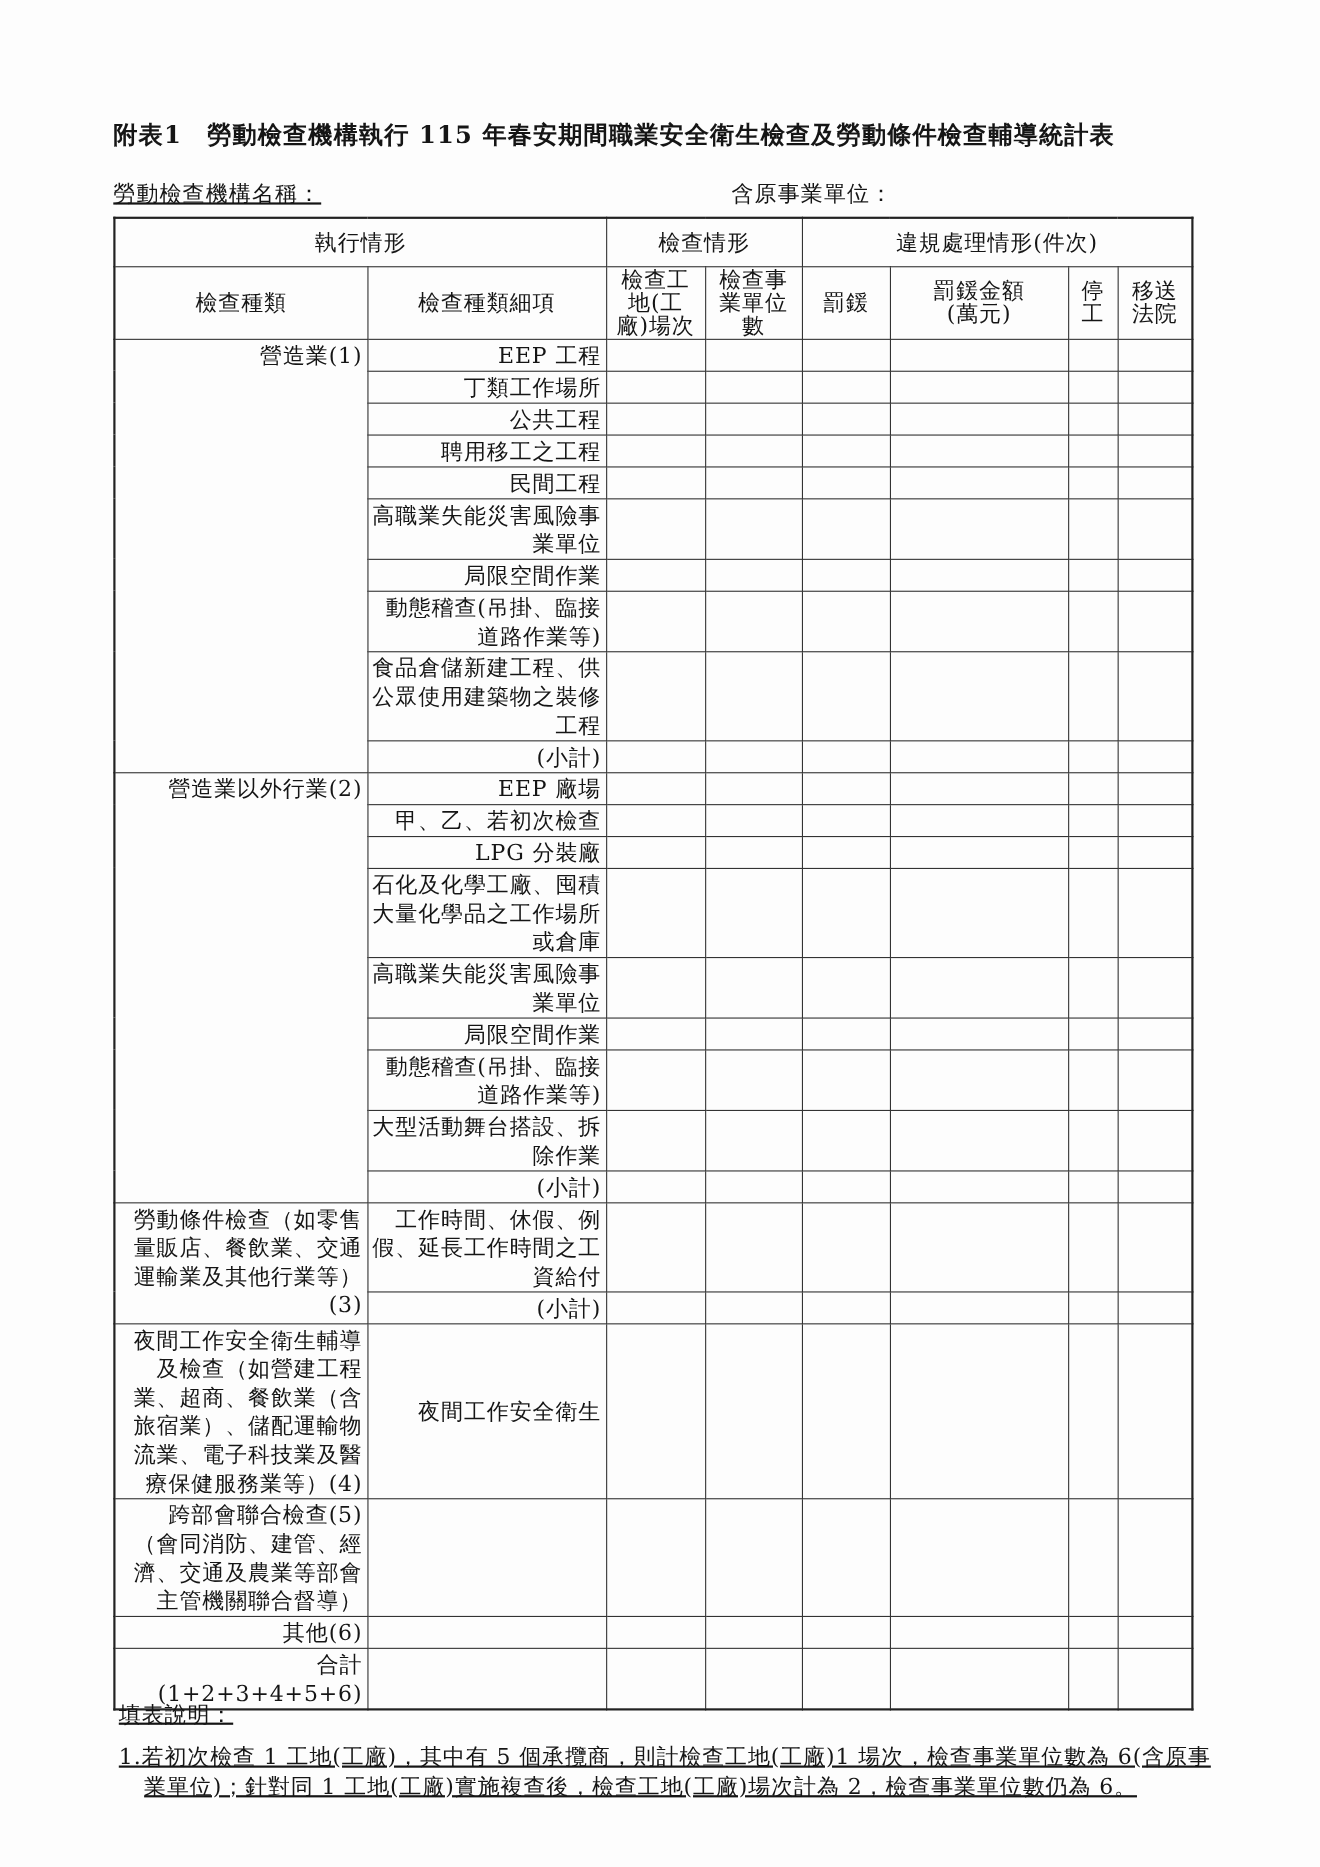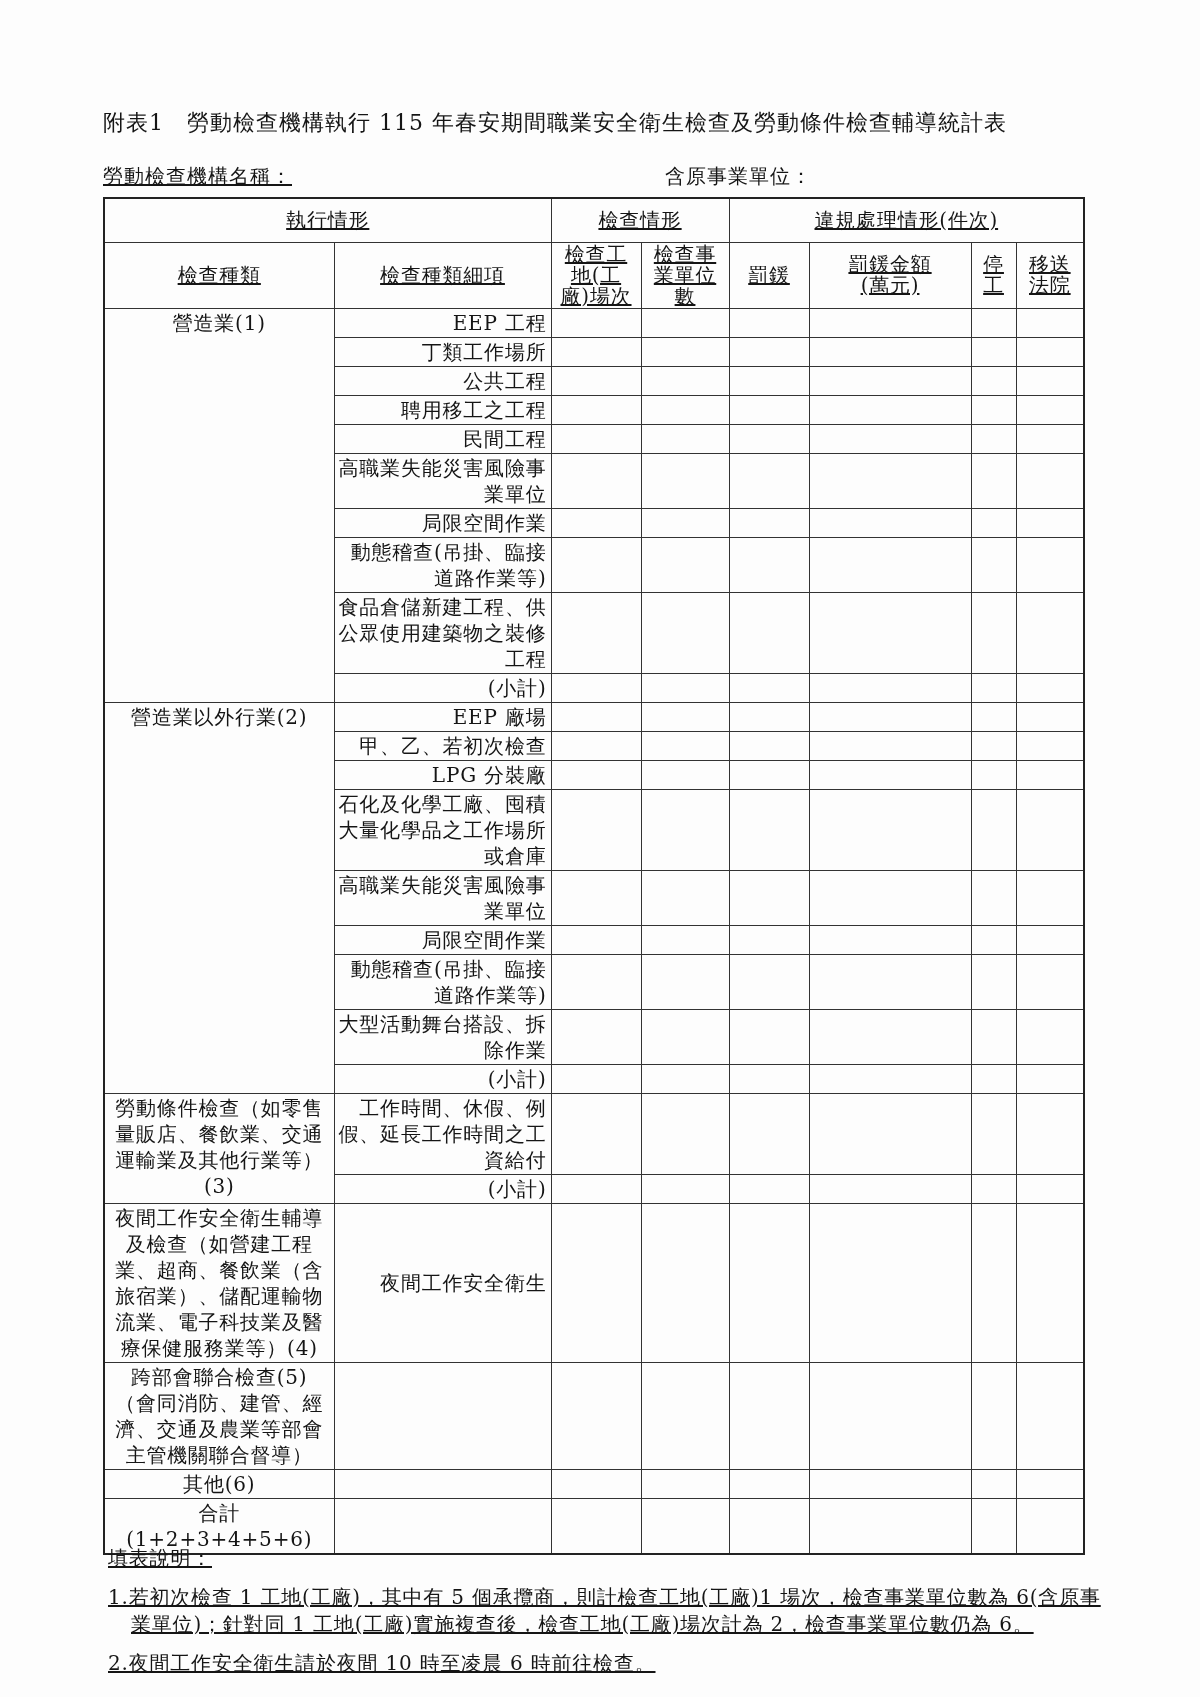--- a/index.html
+++ b/index.html
@@ -5,42 +5,42 @@
   html,body{margin:0;padding:0;}
   body{
     width:1200px;height:1697px;
     background:#fdfdfd;color:#151515;
     font-family:"DejaVu Serif","Liberation Serif",serif;
     -webkit-font-smoothing:antialiased;
   }
   .sheet{position:relative;width:1200px;height:1697px;overflow:hidden;}
   .title{
     position:absolute;left:103px;top:108px;width:1000px;
-    font-size:22px;line-height:30px;letter-spacing:1px;font-weight:400;
+    font-size:22px;line-height:30px;letter-spacing:1px;font-weight:700;
     white-space:pre-wrap;
   }
   .meta{position:absolute;left:103px;top:163px;width:980px;height:28px;font-size:20px;letter-spacing:1px;}
   .meta .agency{position:absolute;left:0;top:0;text-decoration:underline;}
   .meta .period{position:absolute;left:562px;top:0;}
   table.form{
     position:absolute;left:103px;top:197px;
     width:980px;border-collapse:collapse;table-layout:fixed;
     border:2px solid #222;
   }
   .form th,.form td{
     border:1px solid #333;
     font-weight:normal;font-size:20px;letter-spacing:0.8px;
     padding:1px 4px;box-sizing:border-box;
     overflow:hidden;
   }
-  .form thead th{text-align:center;vertical-align:middle;white-space:pre-wrap;text-decoration:underline;}
+  .form thead th{text-align:center;vertical-align:middle;white-space:pre-wrap;}
   .form tr.hr1 th{height:44px;line-height:24px;}
   .form tr.hr2 th{height:62px;line-height:21px;padding:1px 2px;}
   .form td{line-height:26px;}
-  .form td.glabel{vertical-align:top;text-align:center;white-space:pre-wrap;}
+  .form td.glabel{vertical-align:top;text-align:right;white-space:pre-wrap;}
   .form td.item{vertical-align:middle;text-align:right;white-space:pre-wrap;}
   .form td.dc{height:28px;}
   .notes{position:absolute;left:108px;top:1545px;width:1010px;font-size:20px;line-height:27px;letter-spacing:0.8px;text-decoration:underline;}
   .notes .fn{padding-left:23px;text-indent:-23px;white-space:pre-wrap;margin-top:12px;}
   .notes .fn-title{white-space:pre-wrap;}
 </style>
 </head>
 <body>
 
 <div class="sheet">
@@ -326,16 +326,15 @@
           <td class="dc"></td>
           <td class="dc"></td>
           <td class="dc"></td>
       </tr>
     </tbody>
   </table>
 
   <div class="notes">
     <div class="fn-title">填表說明：</div>
     <div class="fn">1.若初次檢查 1 工地(工廠)，其中有 5 個承攬商，則計檢查工地(工廠)1 場次，檢查事業單位數為 6(含原事業單位)；針對同 1 工地(工廠)實施複查後，檢查工地(工廠)場次計為 2，檢查事業單位數仍為 6。</div>
-    <div class="fn">2.夜間工作安全衛生請於夜間 10 時至凌晨 6 時前往檢查。</div>
   </div>
 
 </div>
 
 </body></html>

